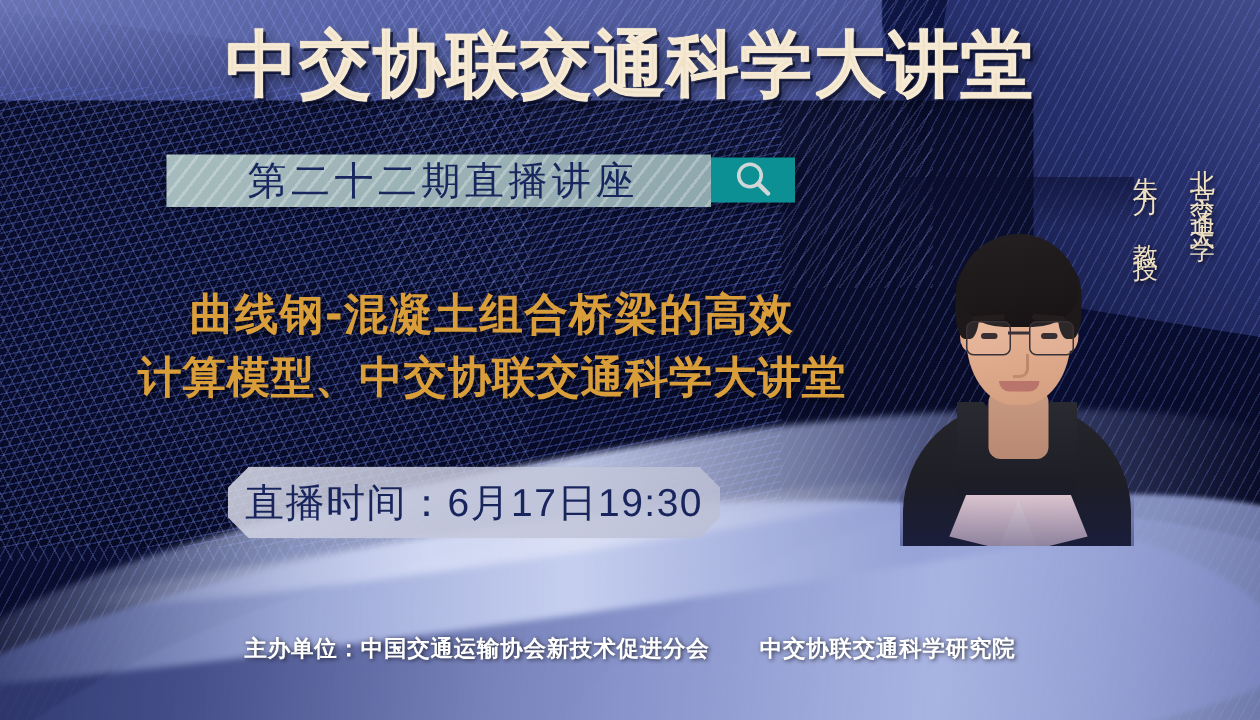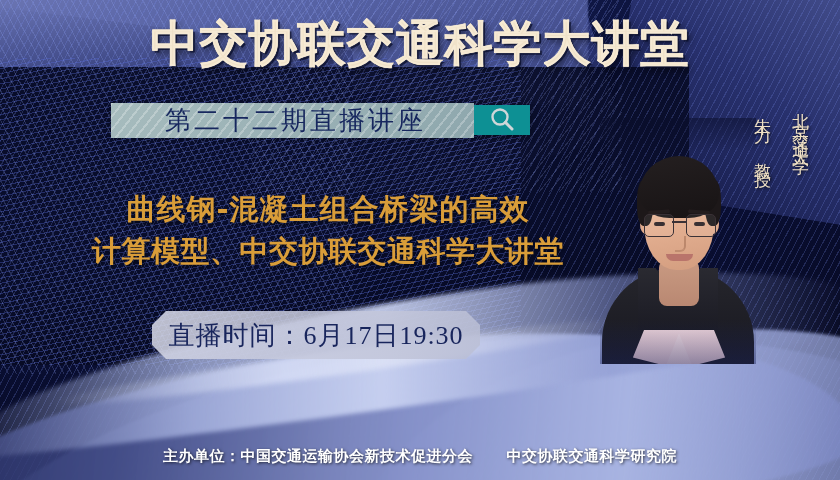--- a/index.html
+++ b/index.html
@@ -303,21 +303,21 @@
       rgba(255,255,255,0) 2px,
       rgba(255,255,255,0) 9px);
     pointer-events: none;
   }
   .date-text {
     position: relative;
     font-size: 26px;
     letter-spacing: 1px;
     color: #18255c;
     font-weight: 500;
-    font-family: Liberation Serif, serif;
+    font-family: Liberation Sans, sans-serif;
     white-space: nowrap;
   }
 
   
   .speaker {
     position: absolute;
     left: 600px; top: 118px;
     width: 156px; height: 246px;
     overflow: hidden;
   }
@@ -466,21 +466,20 @@
     left: 0; right: 0;
     top: 423px;
     text-align: center;
     color: #ffffff;
     font-size: 15px;
     font-weight: bold;
     letter-spacing: 0.5px;
     font-family: "DejaVu Sans", "Liberation Sans", sans-serif;
     text-shadow: 1px 1px 3px rgba(0,0,0,.7);
     white-space: nowrap;
-    margin-top: 24px;
   }
   .footer .gap { display: inline-block; width: 22px; }
 </style>
 </head>
 <body>
 
 <div id="poster">
 
   <div class="bg-base"></div>
   <div class="bg-wedge-a"></div>

